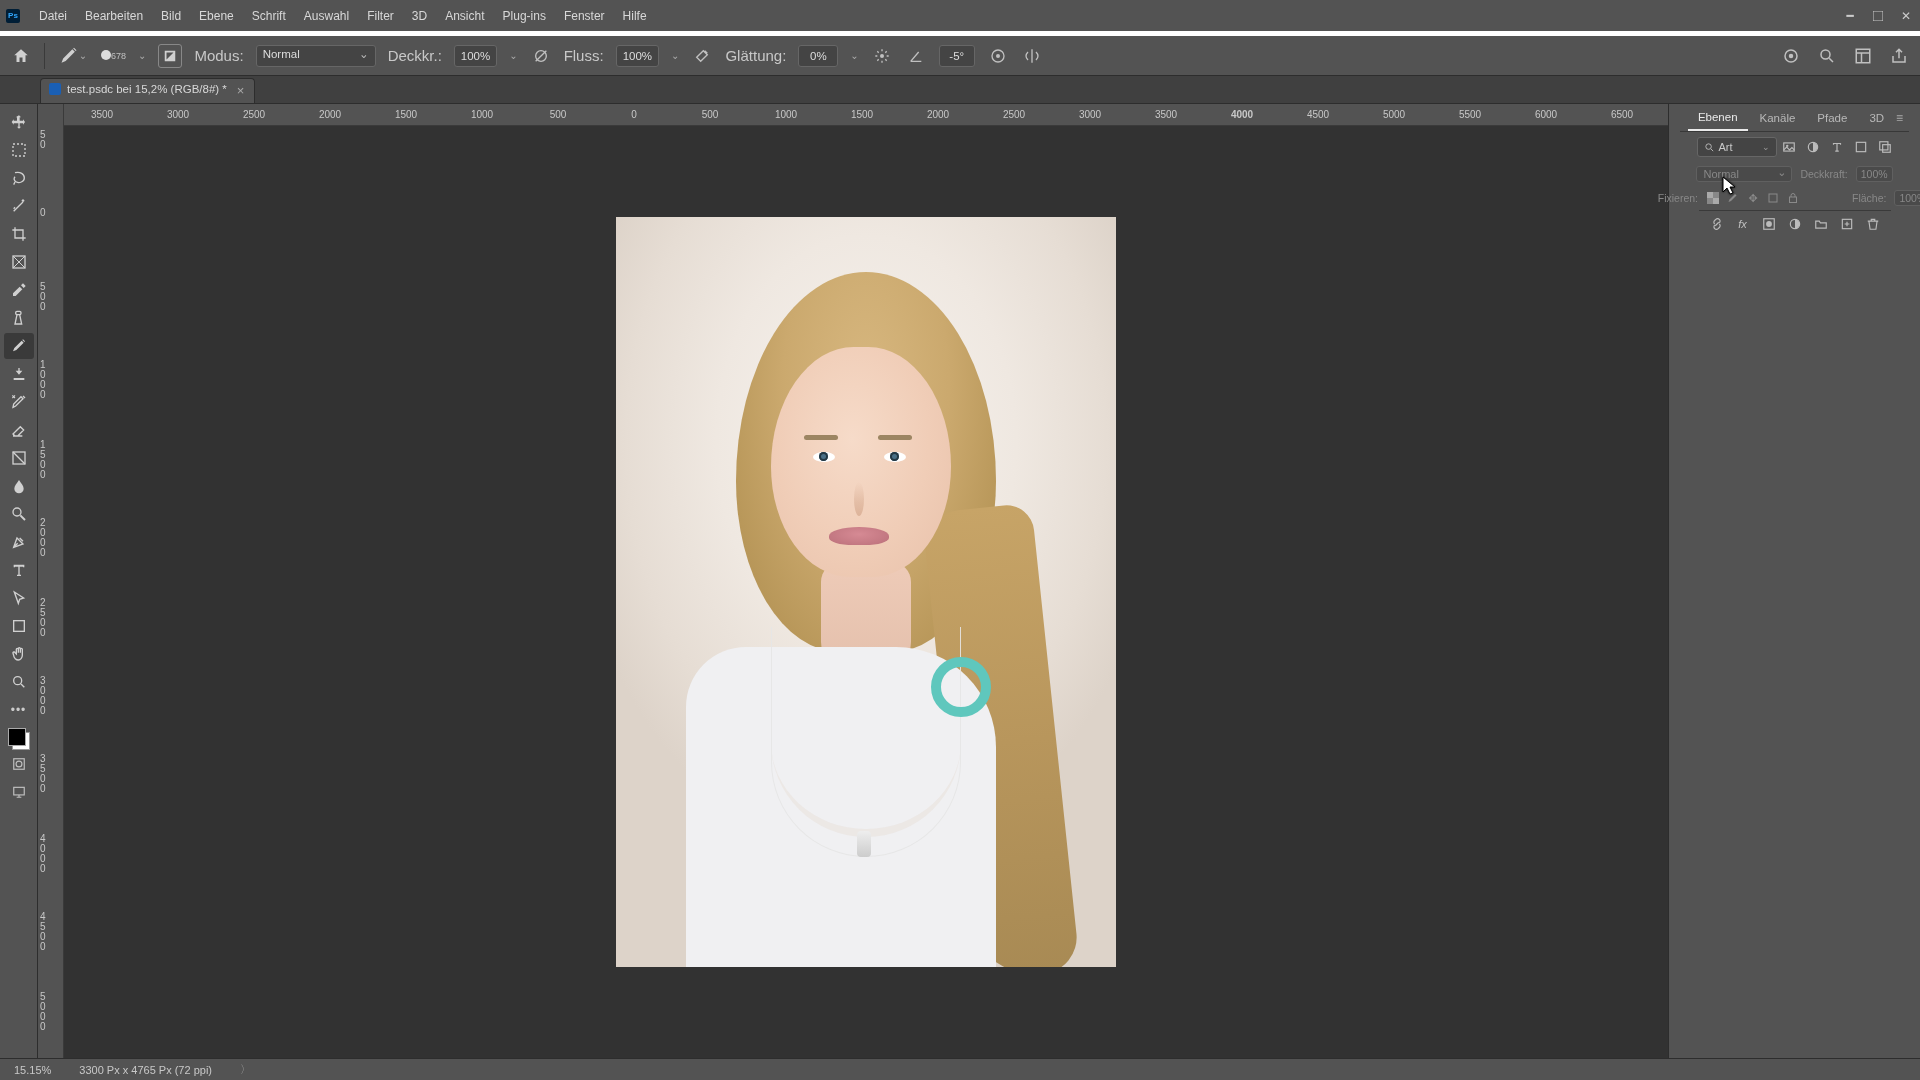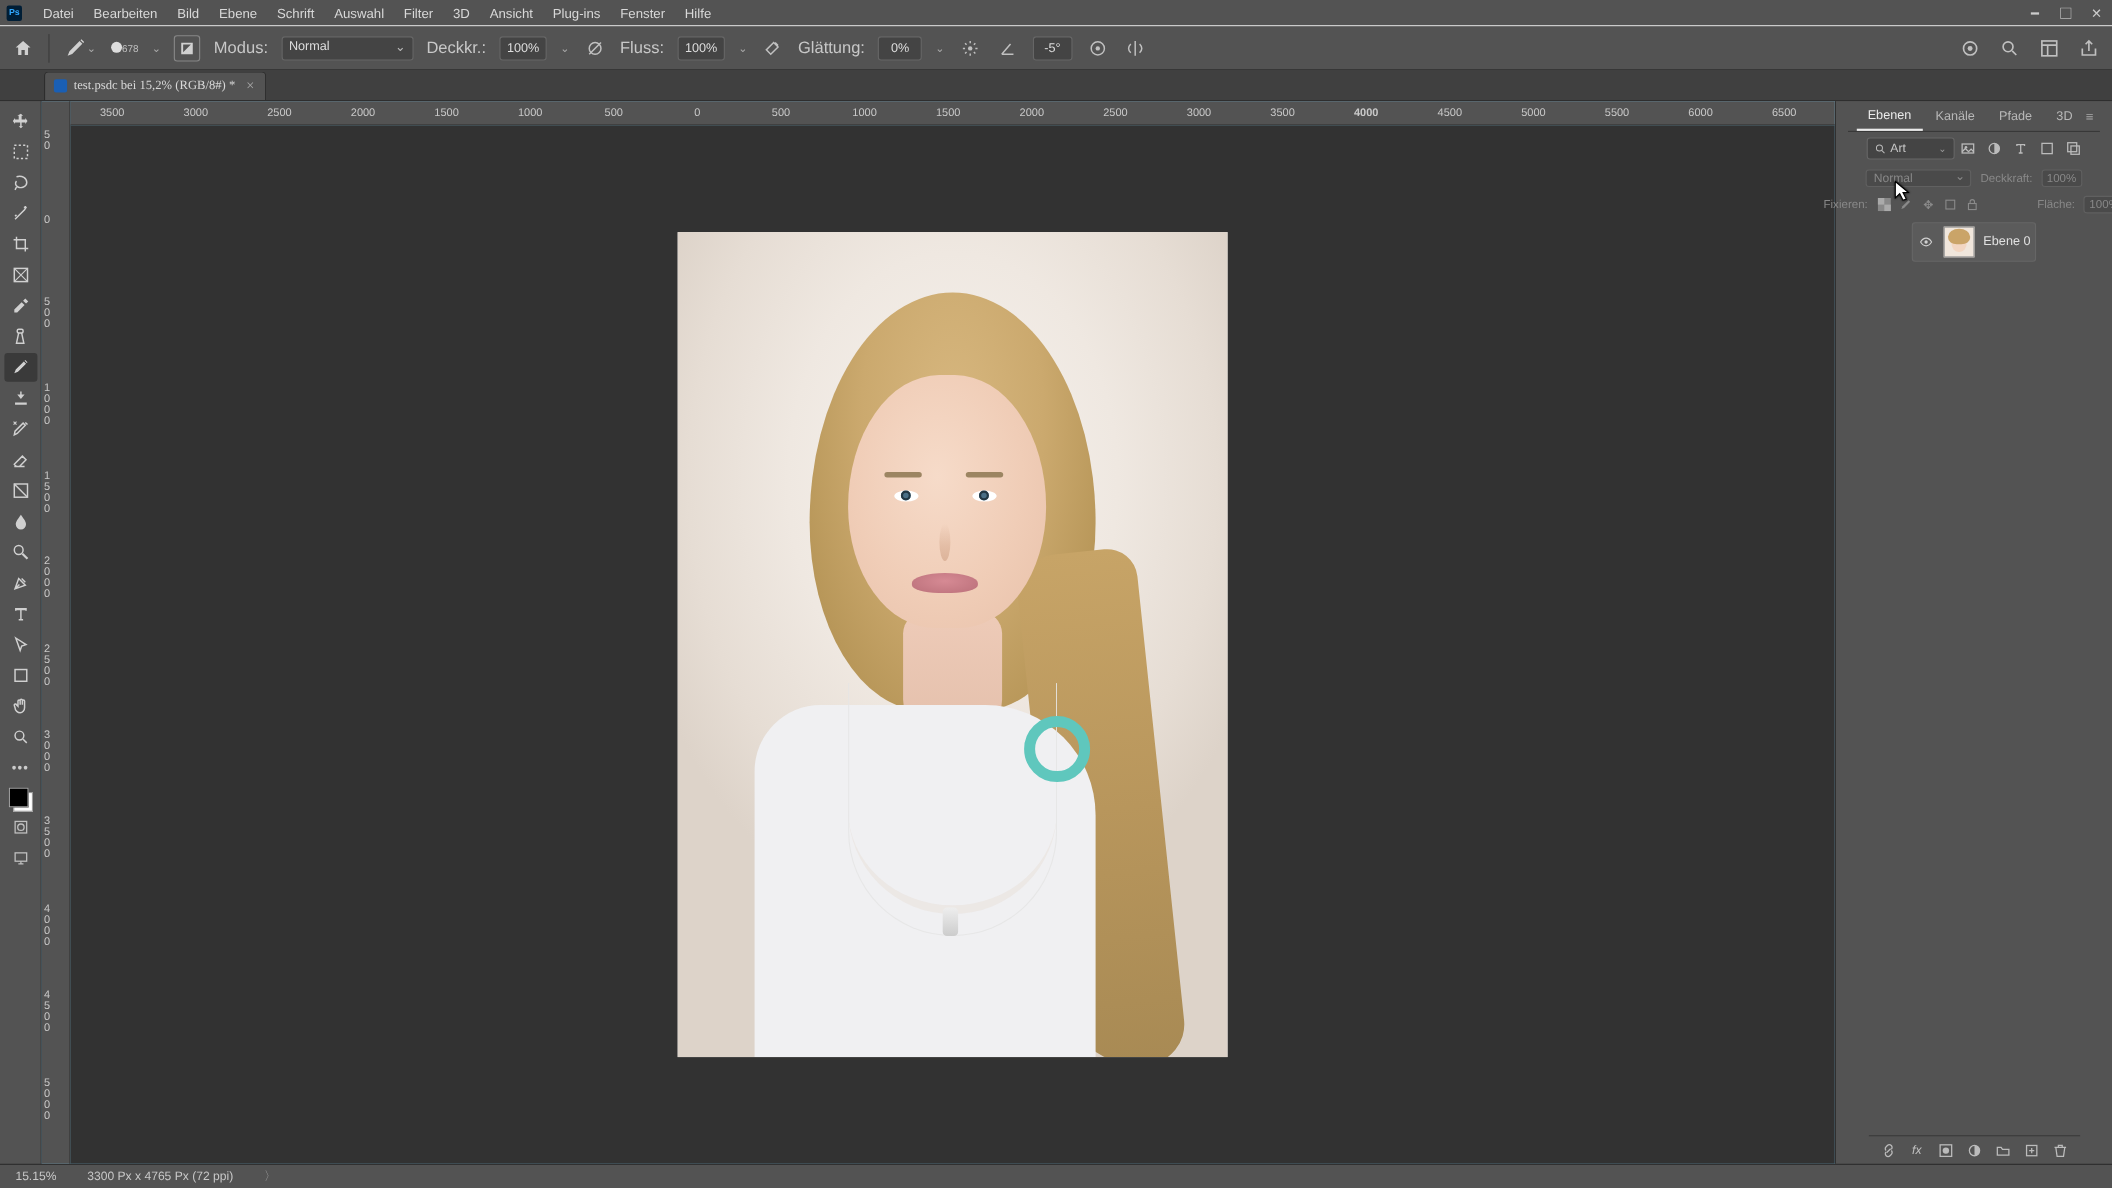--- a/index.html
+++ b/index.html
@@ -8,26 +8,26 @@
   font-family: "Segoe UI", Tahoma, sans-serif;
   font-size: 12px;
   background: #535353;
   color: #d0d0d0;
   display: flex;
   flex-direction: column;
 }
 
 
 .menubar {
-  height: 24px;
+  height: 36px;
   background: #535353;
   display: flex;
   align-items: center;
   padding-left: 6px;
-  border-bottom: 1px solid #ffffff;
+  border-bottom: 5px solid #ffffff;
 }
 .ps-logo {
   width: 14px; height: 14px;
   background: #001e36;
   border-radius: 2px;
   margin-right: 10px;
   display: flex; align-items: center; justify-content: center;
   font-size: 8px; color: #31a8ff; font-weight: bold;
 }
 .menuitem { padding: 0 9px; line-height: 24px; color: #d8d8d8; cursor: default; }
@@ -63,23 +63,22 @@
 }
 .opt-chev { color:#aaa; font-size:10px;}
 .opt-icon { width:22px; height:22px; display:flex; align-items:center; justify-content:center; color:#c0c0c0; }
 .optbar-right { margin-left:auto; display:flex; gap:14px; align-items:center;}
 
 
 .tabbar { height: 28px; background:#404040; border-bottom:1px solid #2d2d2d; display:flex; align-items:flex-end; padding-left:40px;}
 .doctab {
   background:#535353; border:1px solid #2d2d2d; border-bottom:none;
   border-top-left-radius:4px; border-top-right-radius:4px;
-  padding: 4px 10px 5px 8px; display:flex; align-items:center; gap:6px; color:#d8d8d8;
+  padding: 4px 10px 5px 8px; display:flex; gap:6px; color:#d8d8d8;
   font-size: 11.5px;
-  font-family: Liberation Serif, serif;
 }
 .doctab .doc-x { font-size:13px; color:#aaa; margin-left:4px;}
 .doctab .doc-ico { width:12px; height:12px; background:#1a5fb4; border-radius:2px;}
 
 
 .mainrow { flex:1; display:flex; min-height:0;}
 
 
 .toolbox {
   width: 38px; background:#535353; border-right:1px solid #2d2d2d;
@@ -691,36 +690,20 @@
       <span style="margin-left:auto;padding-left:44px;">Fläche:</span>
       <div class="pct-box">100%</div>
 
       <div class="cursor-pointer" style="left:72px; top:-10px;">
         <svg width="14" height="20" viewBox="0 0 14 20">
             <path fill="#fff" stroke="#000" stroke-width="1" d="M1 1l0 15 4-4 3 6 3-1-3-6 5 0z"></path>
           </svg>
       </div>
     </div>
 
-    <div class="layer-list">
-      <div class="layer-row">
-        <div class="eye-ico">
-          <svg width="16" height="12" viewBox="0 0 24 24">
-              <path fill="none" stroke="#d0d0d0" stroke-width="2" d="M2 12s4-7 10-7 10 7 10 7-4 7-10 7S2 12 2 12z"></path>
-              <circle cx="12" cy="12" r="3" fill="#d0d0d0"></circle>
-            </svg>
-        </div>
-        <div class="layer-thumb">
-          <div class="mini-face">
-              <div class="mini-hair"></div>
-            </div>
-        </div>
-        <span class="layer-name">Ebene 0</span>
-      </div>
-    </div>
 
     <div class="panel-footer">
       <div class="ftico">
           <svg width="14" height="14" viewBox="0 0 24 24">
             <path fill="none" stroke="#bbb" stroke-width="2" d="M9 15l6-6M8 12a4 4 0 010-6l2-2a4 4 0 016 6M16 12a4 4 0 010 6l-2 2a4 4 0 01-6-6"></path>
           </svg>
         </div>
       <div class="ftico">
           <span style="font-style:italic;">fx</span>
         </div>

